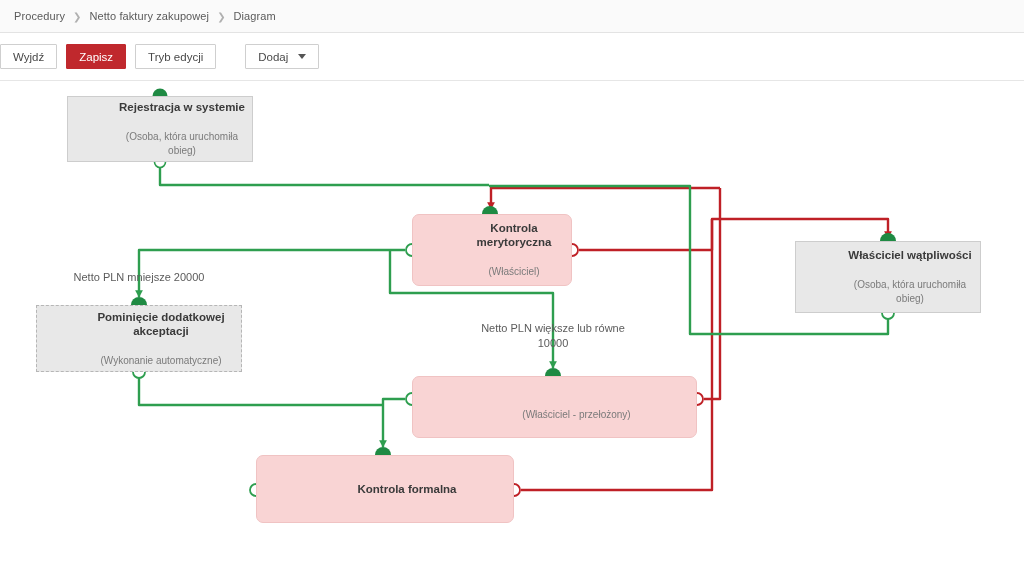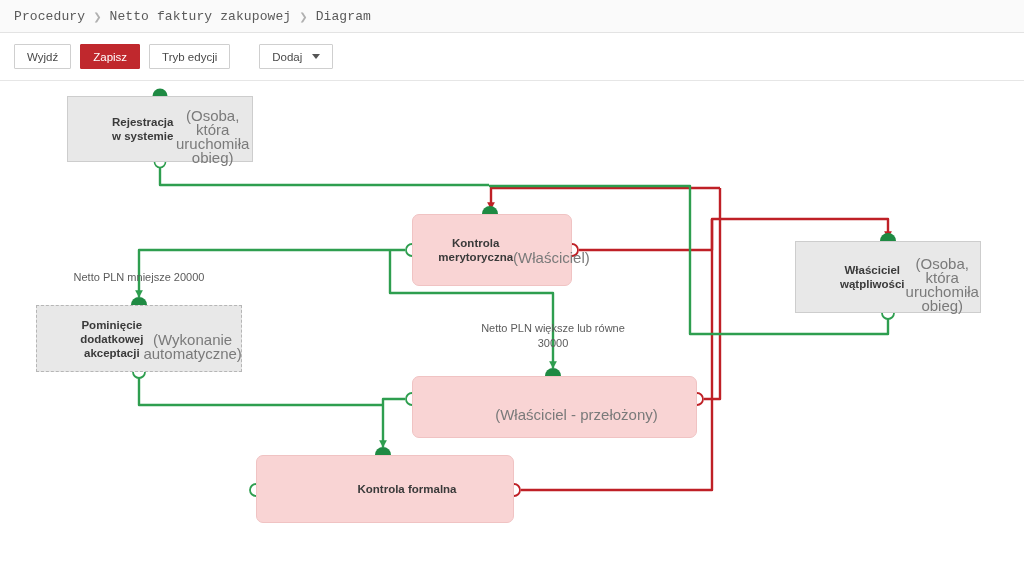--- a/index.html
+++ b/index.html
@@ -11,32 +11,32 @@
     overflow: hidden;
   }
   #app { position: relative; width: 1024px; height: 576px; background:#fff; }
 
   
   .breadcrumb-bar {
     position: absolute; left:0; top:0; width:1024px; height:33px;
     background:#fafafa; border-bottom:1px solid #e3e3e3;
     display:flex; align-items:center; padding-left:14px;
   }
-  .crumb { font-size:13px; color:#5a5a5a; letter-spacing:.1px;font-family:Liberation Mono, monospace; }
+  .crumb { font-size:11px; color:#5a5a5a; letter-spacing:.1px; }
   .crumb.link { color:#5a5a5a; }
   .crumb-sep {
     display:inline-block; margin:0 8px; color:#b0b0b0; font-size:10px;
     transform: translateY(-.5px);
   }
 
   
   .toolbar {
     position:absolute; left:0; top:33px; width:1024px; height:48px;
     background:#fff; border-bottom:1px solid #e6e6e6;
-    display:flex; align-items:center; padding-left:14px; gap:9px;
+    display:flex; align-items:center; gap:9px;
   }
   .btn {
     height:25px; min-width:52px; padding:0 12px;
     border:1px solid #cfcfcf; background:#fff; color:#4a4a4a;
     font-size:11.5px; font-family:"Liberation Sans", sans-serif;
     border-radius:1px; display:flex; align-items:center; justify-content:center;
     cursor:pointer; white-space:nowrap;
   }
   .btn.primary { background:#c0282d; border-color:#c0282d; color:#fff; }
   .btn.dropdown { gap:10px;margin-left:20px; }
@@ -44,25 +44,25 @@
     width:0;height:0;border-left:4.5px solid transparent;
     border-right:4.5px solid transparent;border-top:5.5px solid #555;
   }
 
   
   .canvas { position:absolute; left:0; top:81px; width:1024px; height:495px; background:#fff; }
   .canvas svg { position:absolute; left:0; top:0; }
 
   
   .node {
-    position:absolute; display:flex; flex-direction:row;
+    position:absolute; display:flex; flex-direction:column;
     align-items:center; justify-content:center; text-align:center;padding-left:44px;
   }
   .node .title { font-size:11.5px; font-weight:bold; color:#3a3a3a; line-height:14px; }
-  .node .subtitle { font-size:15px; color:#7a7a7a; line-height:14px; margin-top:16px;text-align:center; }
+  .node .subtitle { font-size:10px; color:#7a7a7a; line-height:14px; margin-top:16px;text-align:center; }
   .node.gray { background:#e8e8e8; border:1px solid #cdcdcd; }
   .node.gray-dashed { background:#e8e8e8; border:1px dashed #b6b6b6; }
   .node.pink { background:#f9d4d4; border:1px solid #f0c3c3; border-radius:7px; }
 
   
   .edge-label {
     position:absolute; font-size:11px; color:#5b5b5b;
     text-align:center; line-height:15px; white-space:pre-line;
   }
 </style>
@@ -175,16 +175,16 @@
     </div>
 
     <div class="node gray" style="left:795px; top:160px; width:186px; height:72px;">
       <div class="title">Właściciel wątpliwości</div>
       <div class="subtitle">(Osoba, która uruchomiła obieg)</div>
     </div>
 
     <div class="edge-label" style="left:19px; top:189px; width:240px;">Netto PLN mniejsze 20000</div>
 
     <div class="edge-label" style="left:433px; top:240px; width:240px;">Netto PLN większe lub równe
-30000</div>
+10000</div>
 
   </div>
 </div>
 
 </body></html>

